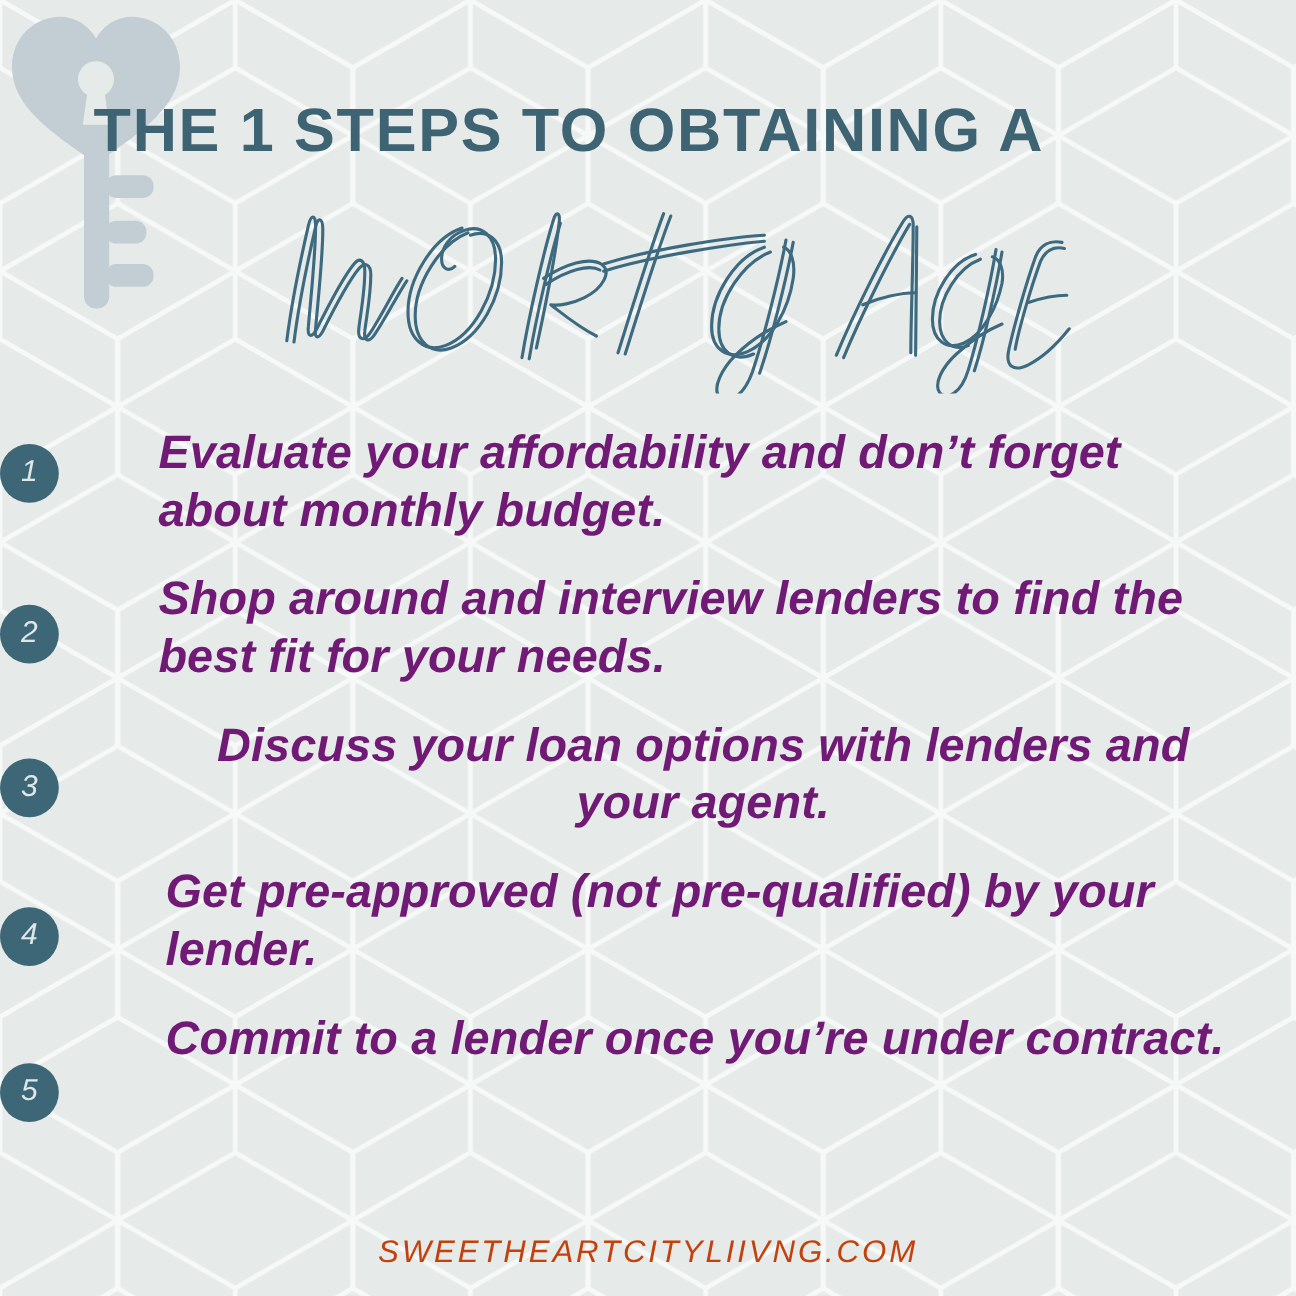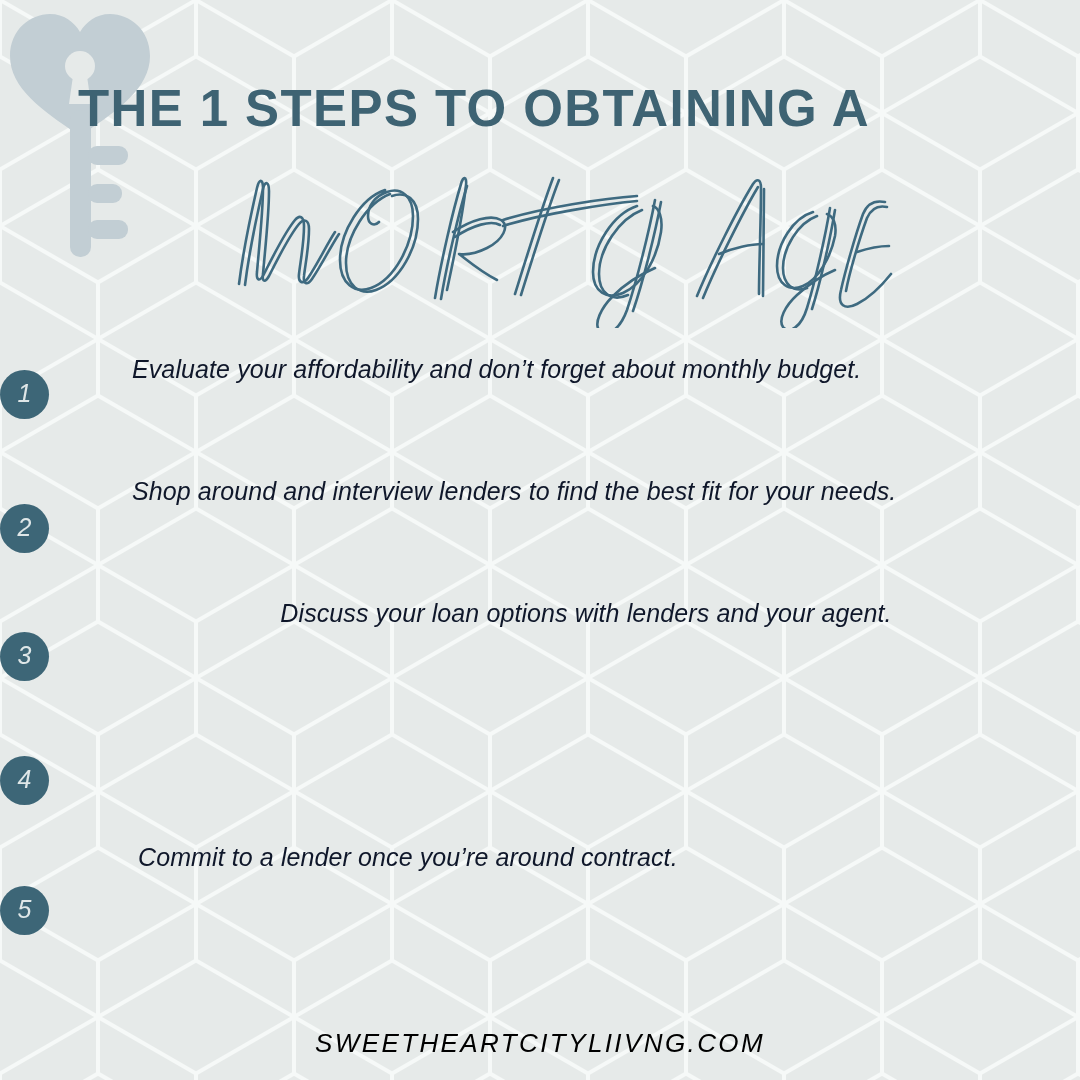--- a/index.html
+++ b/index.html
@@ -93,24 +93,24 @@
     justify-content: center;
     font-size: 25px;
     font-style: italic;
     font-weight: 300;
     letter-spacing: 0;
     box-sizing: border-box;
     padding-bottom: 2px;
   }
   .step-text {
     display: block;
-    color: #0f172a;
-    font-size: 25px;
+    color: #701a75;
+    font-size: 39px;
     font-style: italic;
-    font-weight: 400;
+    font-weight: 700;
     line-height: 1.22;
     letter-spacing: 0.1px;
     width: 900px;
   }
 
   
   .step-1 .badge { top: 18px; }
   .step-1 .step-text { padding-top: 2px; padding-left: 82px; }
 
   .step-2 .badge { top: 30px; }
@@ -125,21 +125,21 @@
   .step-5 .badge { top: 46px; }
   .step-5 .step-text { padding-top: 2px; padding-left: 88px; }
 
   
   .footer {
     position: absolute;
     left: 0;
     top: 1028px;
     width: 1080px;
     text-align: center;
-    color: #000000;
+    color: #c2410c;
     font-size: 26px;
     font-style: italic;
     font-weight: 300;
     letter-spacing: 2.4px;
   }
 </style>
 </head>
 <body>
 
 <div id="poster">
@@ -258,25 +258,26 @@
         <span class="step-text">Shop around and interview lenders to find the best fit for your needs.</span>
       </div>
 
       <div class="step step-3">
         <div class="badge">3</div>
         <span class="step-text"> Discuss your loan options with lenders and your agent.</span>
       </div>
 
       <div class="step step-4">
         <div class="badge">4</div>
+        <span class="step-text">Get pre-approved (not pre-qualified) by your lender.</span>
       </div>
 
       <div class="step step-5">
         <div class="badge">5</div>
-        <span class="step-text">Commit to a lender once you’re around contract.</span>
+        <span class="step-text">Commit to a lender once you’re under contract.</span>
       </div>
 
     </div>
 
     <div class="footer">SWEETHEARTCITYLIIVNG.COM</div>
 
   </div>
 </div>
 
 </body></html>

